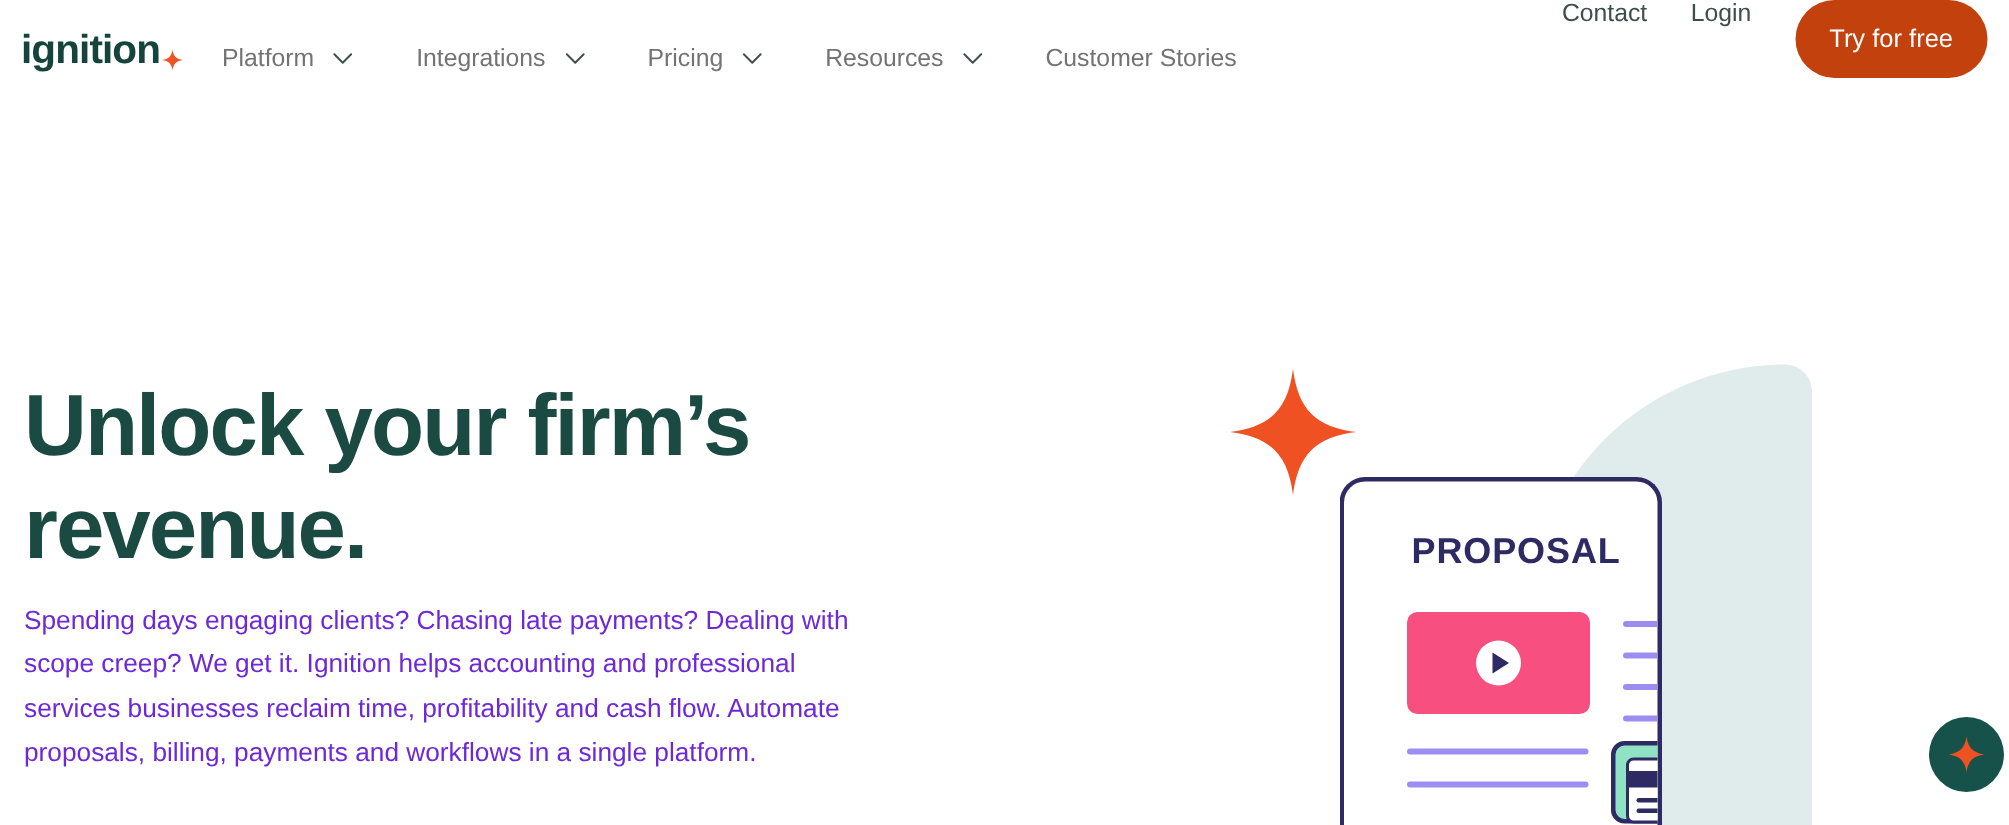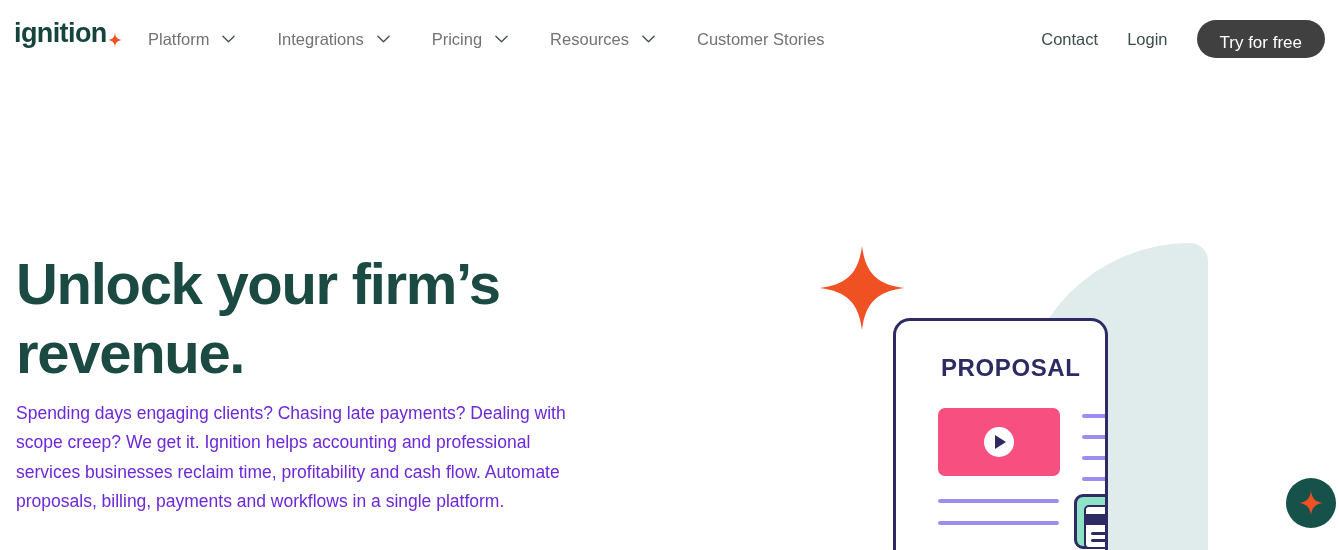--- a/index.html
+++ b/index.html
@@ -35,31 +35,31 @@
   .nav-item {
     display:flex; align-items:center; gap:13px;
     font-size:16.5px; color:#737373; white-space:nowrap;
     cursor:pointer; margin-right:42px;
   }
   .nav-item:last-child { margin-right:0; }
   .chev { width:13px; height:8px; display:block; flex:none; }
 
   .nav-right {
     position:absolute; right:7px; top:0; height:78px;
-    display:flex; align-items:center;
+    display:flex; align-items:flex-start;
   }
   .nav-link {
     font-size:16.5px; color:#3c4f4c; white-space:nowrap;
     cursor:pointer; margin-right:29px;
   }
   .cta-btn {
-    background:#404040; color:#ffffff;
+    background:#c2410c; color:#ffffff;
     font-size:17px; font-weight:500;
     border:none; border-radius:28px;
-    padding:0 23px; height:38px; line-height:46px;
+    padding:0 23px; height:52px; line-height:46px;
     cursor:pointer; white-space:nowrap;
     margin-right:7px;
   }
 
   
   .hero-copy { position:absolute; left:16px; top:180px; width:640px; }
   .hero-title {
     font-size:58px; font-weight:700; line-height:69px;
     color:#1a4a42; letter-spacing:-1.3px;
   }

